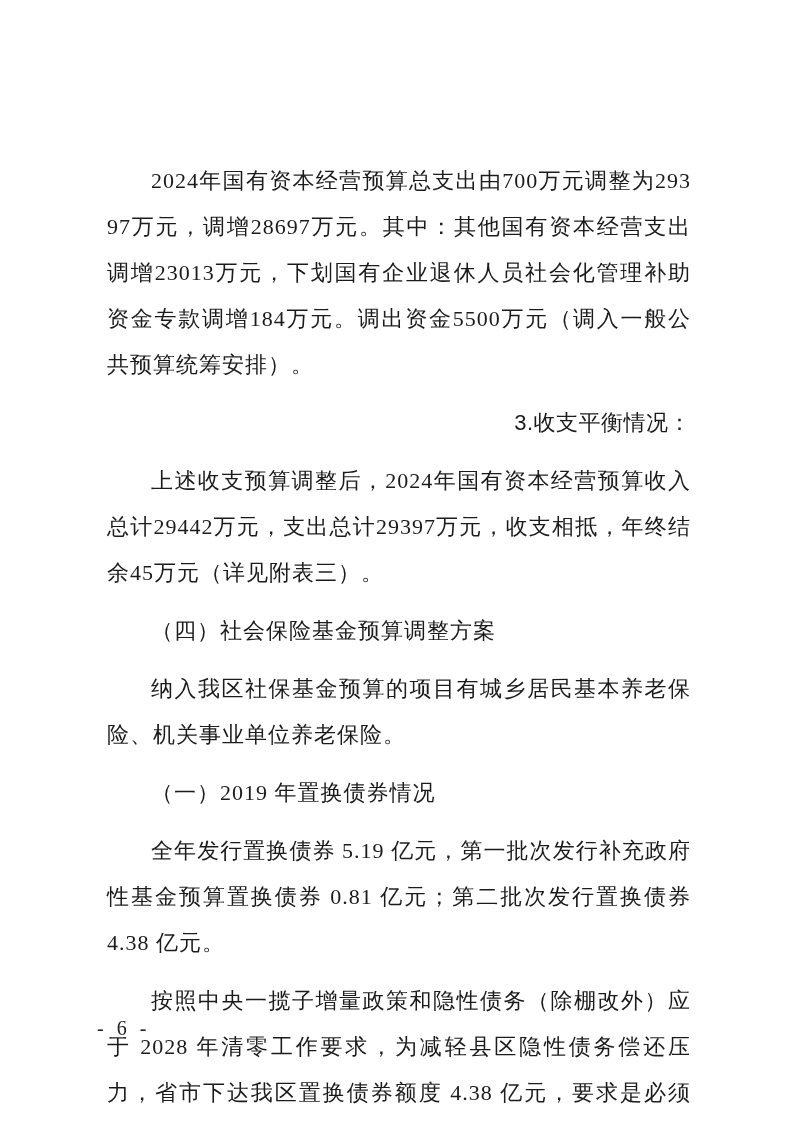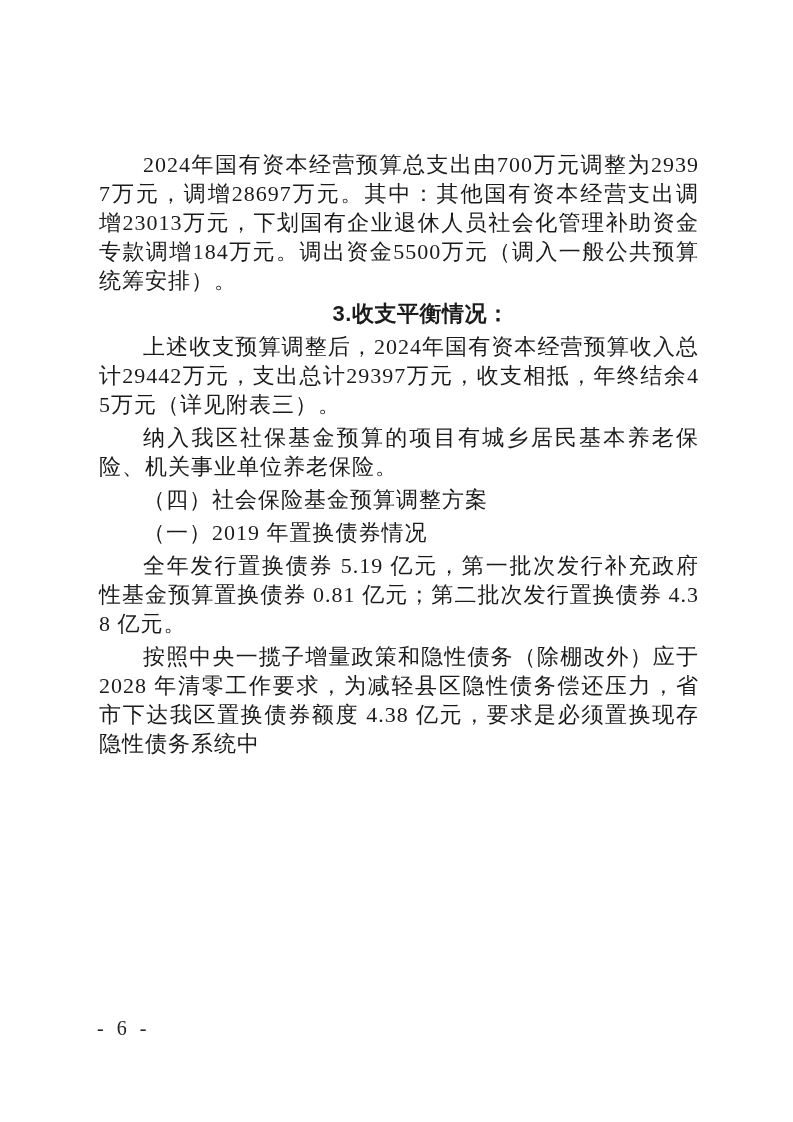--- a/index.html
+++ b/index.html
@@ -16,33 +16,33 @@
     font-family: "Liberation Serif", "DejaVu Serif", serif;
     color: #1b1b1b;
   }
   .content {
     position: absolute;
     left: 95px;
     top: 146px;
     width: 608px;
   }
   .para {
-    margin: 4px;
+    margin: 12px;
     padding: 0;
     font-size: 22px;
-    line-height: 29px;
+    line-height: 46px;
     letter-spacing: 1px;
     text-align: justify;
     text-indent: 2em;
     word-break: break-all;
   }
   .h-bold {
     font-family: "Liberation Sans", "DejaVu Sans", sans-serif;
-    font-weight: 700;
-    text-align: center;
+    font-weight: 400;
+    text-align: right;
     letter-spacing: 0.5px;
   }
   .h-kaiti {
     text-align: left;
   }
   .footer {
     position: absolute;
     left: 97px;
     top: 1014px;
     font-size: 20px;
@@ -52,21 +52,21 @@
   }
 </style>
 </head>
 <body>
 
 <div class="page">
   <div class="content">
     <p class="para">2024年国有资本经营预算总支出由700万元调整为29397万元，调增28697万元。其中：其他国有资本经营支出调增23013万元，下划国有企业退休人员社会化管理补助资金专款调增184万元。调出资金5500万元（调入一般公共预算统筹安排）。</p>
     <p class="para h-bold">3.收支平衡情况：</p>
     <p class="para">上述收支预算调整后，2024年国有资本经营预算收入总计29442万元，支出总计29397万元，收支相抵，年终结余45万元（详见附表三）。</p>
+    <p class="para h-kaiti">（四）社会保险基金预算调整方案</p>
     <p class="para">纳入我区社保基金预算的项目有城乡居民基本养老保险、机关事业单位养老保险。</p>
-    <p class="para h-kaiti">（四）社会保险基金预算调整方案</p>
     <p class="para h-kaiti">（一）2019 年置换债券情况</p>
     <p class="para">全年发行置换债券 5.19 亿元，第一批次发行补充政府性基金预算置换债券 0.81 亿元；第二批次发行置换债券 4.38 亿元。</p>
     <p class="para">按照中央一揽子增量政策和隐性债务（除棚改外）应于 2028 年清零工作要求，为减轻县区隐性债务偿还压力，省市下达我区置换债券额度 4.38 亿元，要求是必须置换现存隐性债务系统中</p>
   </div>
 
   <div class="footer">- 6 -</div>
 </div>
 
 </body></html>

